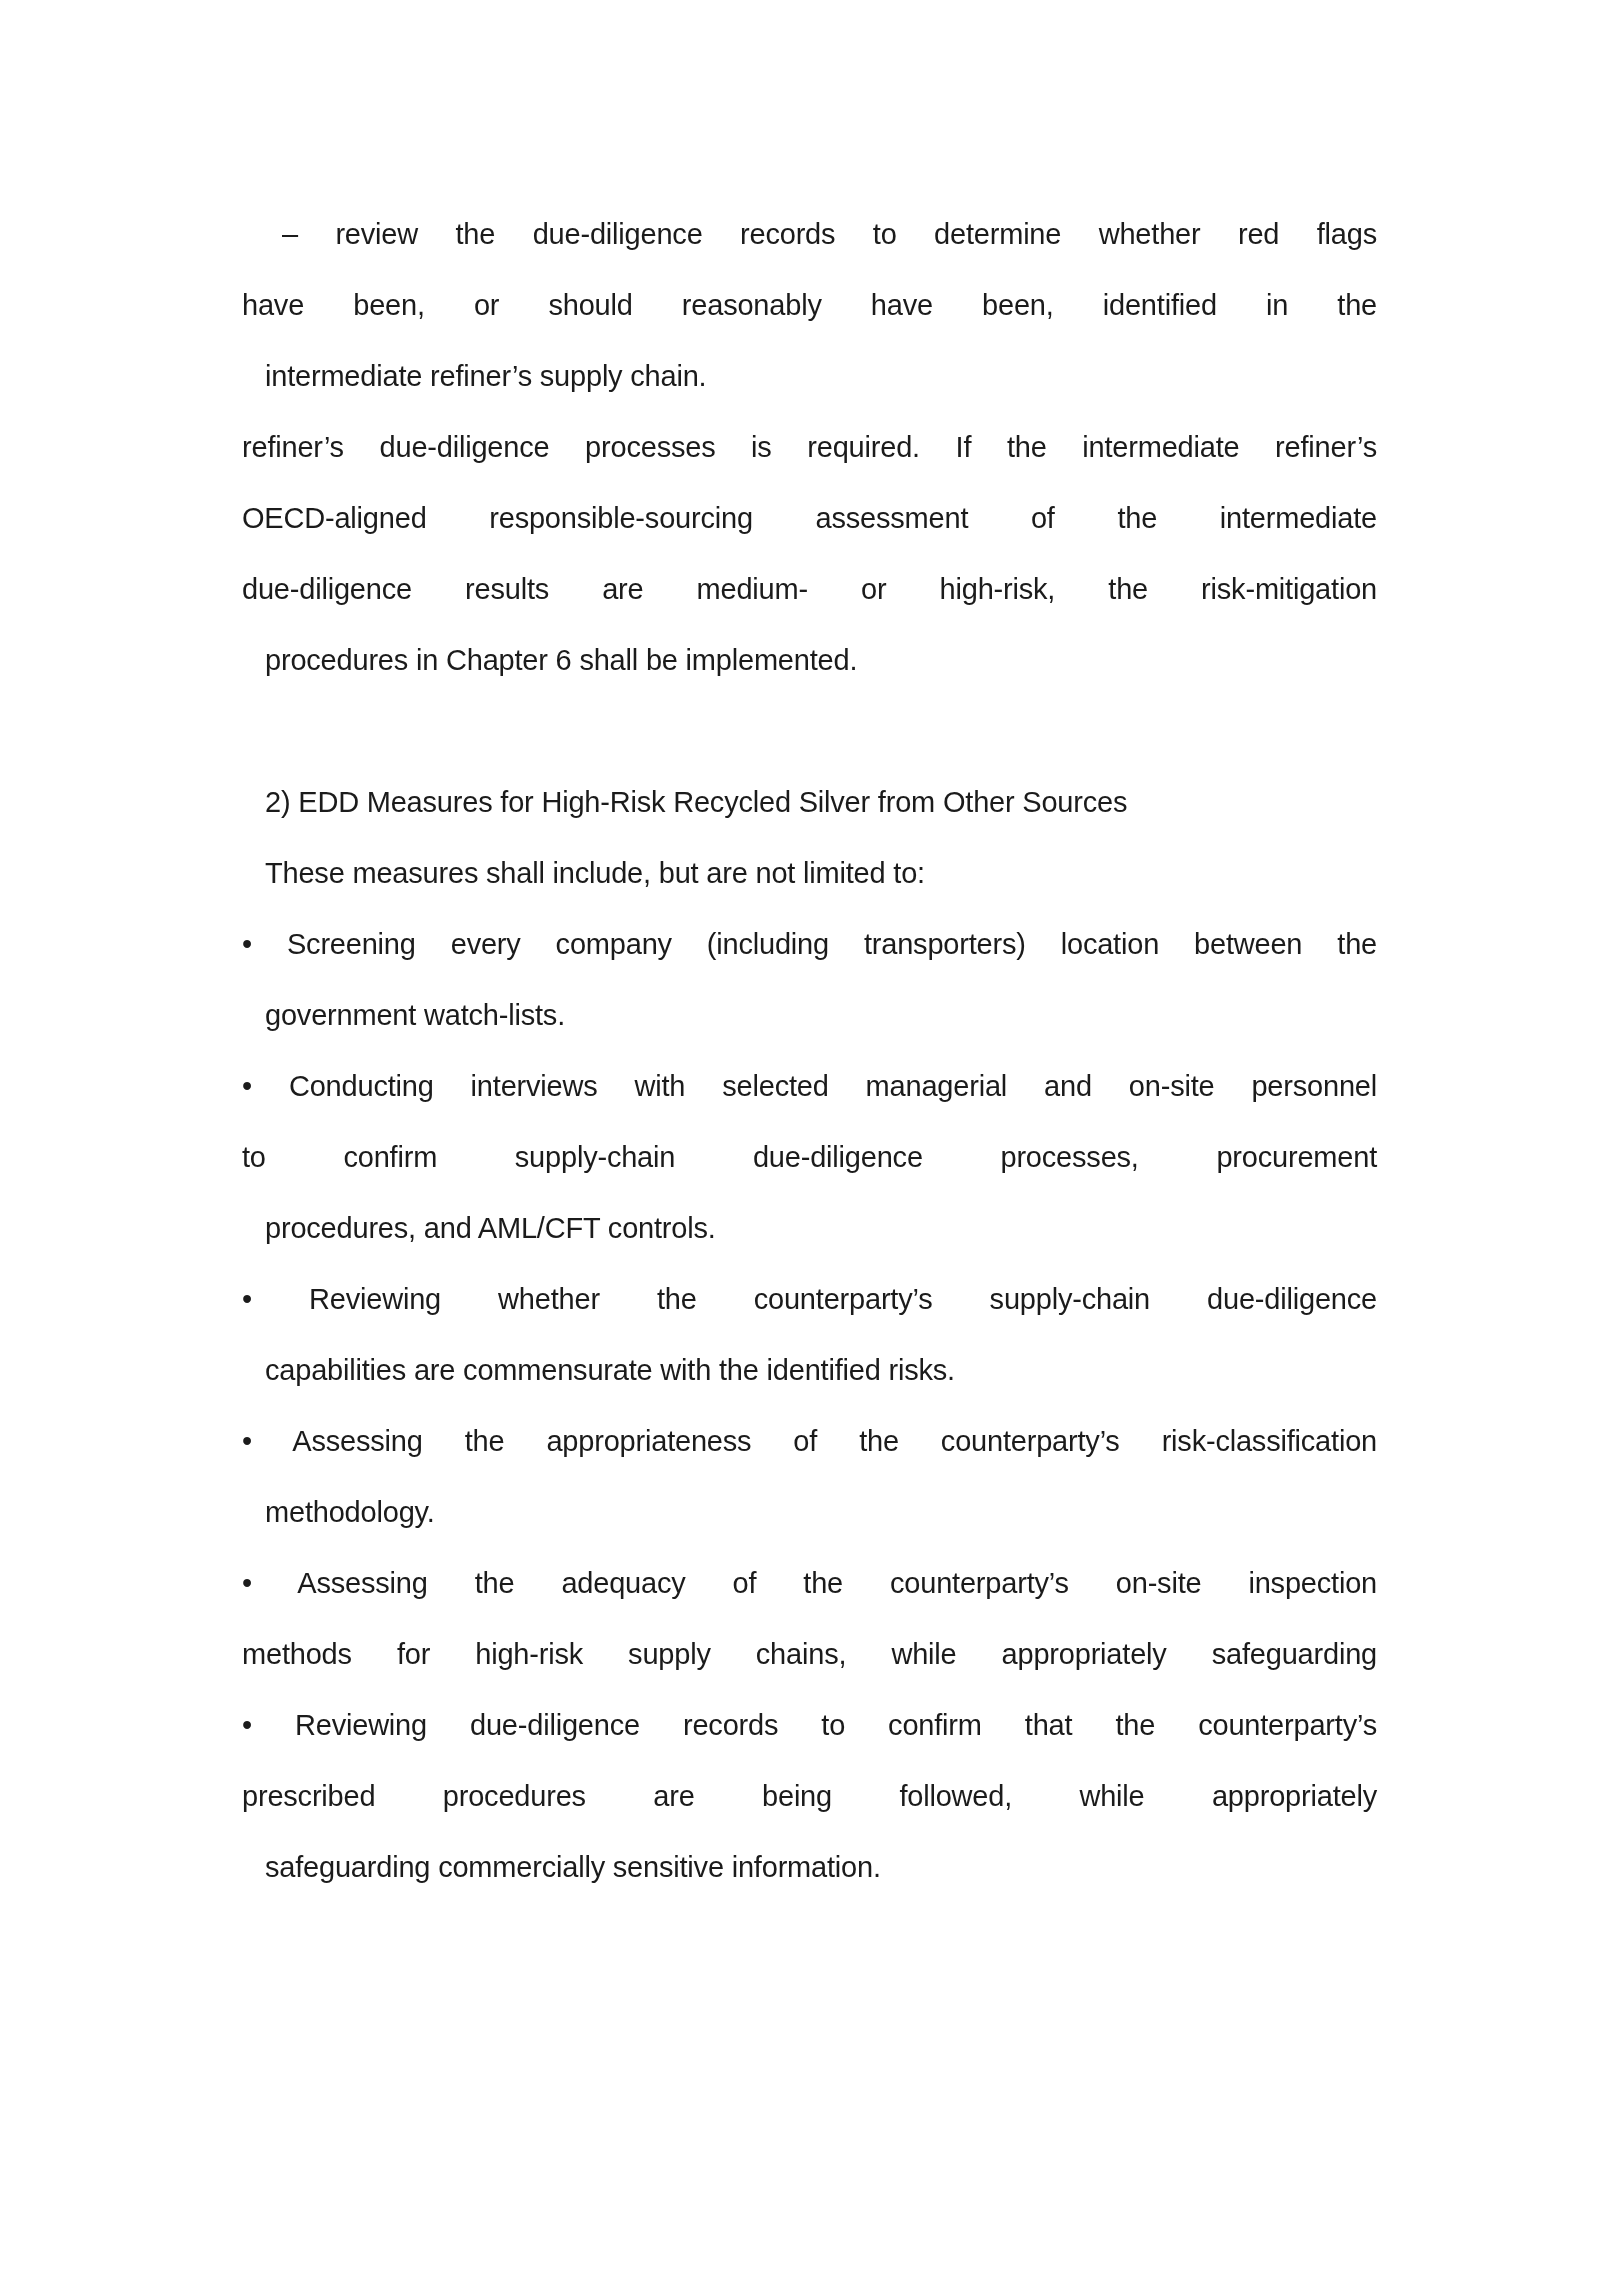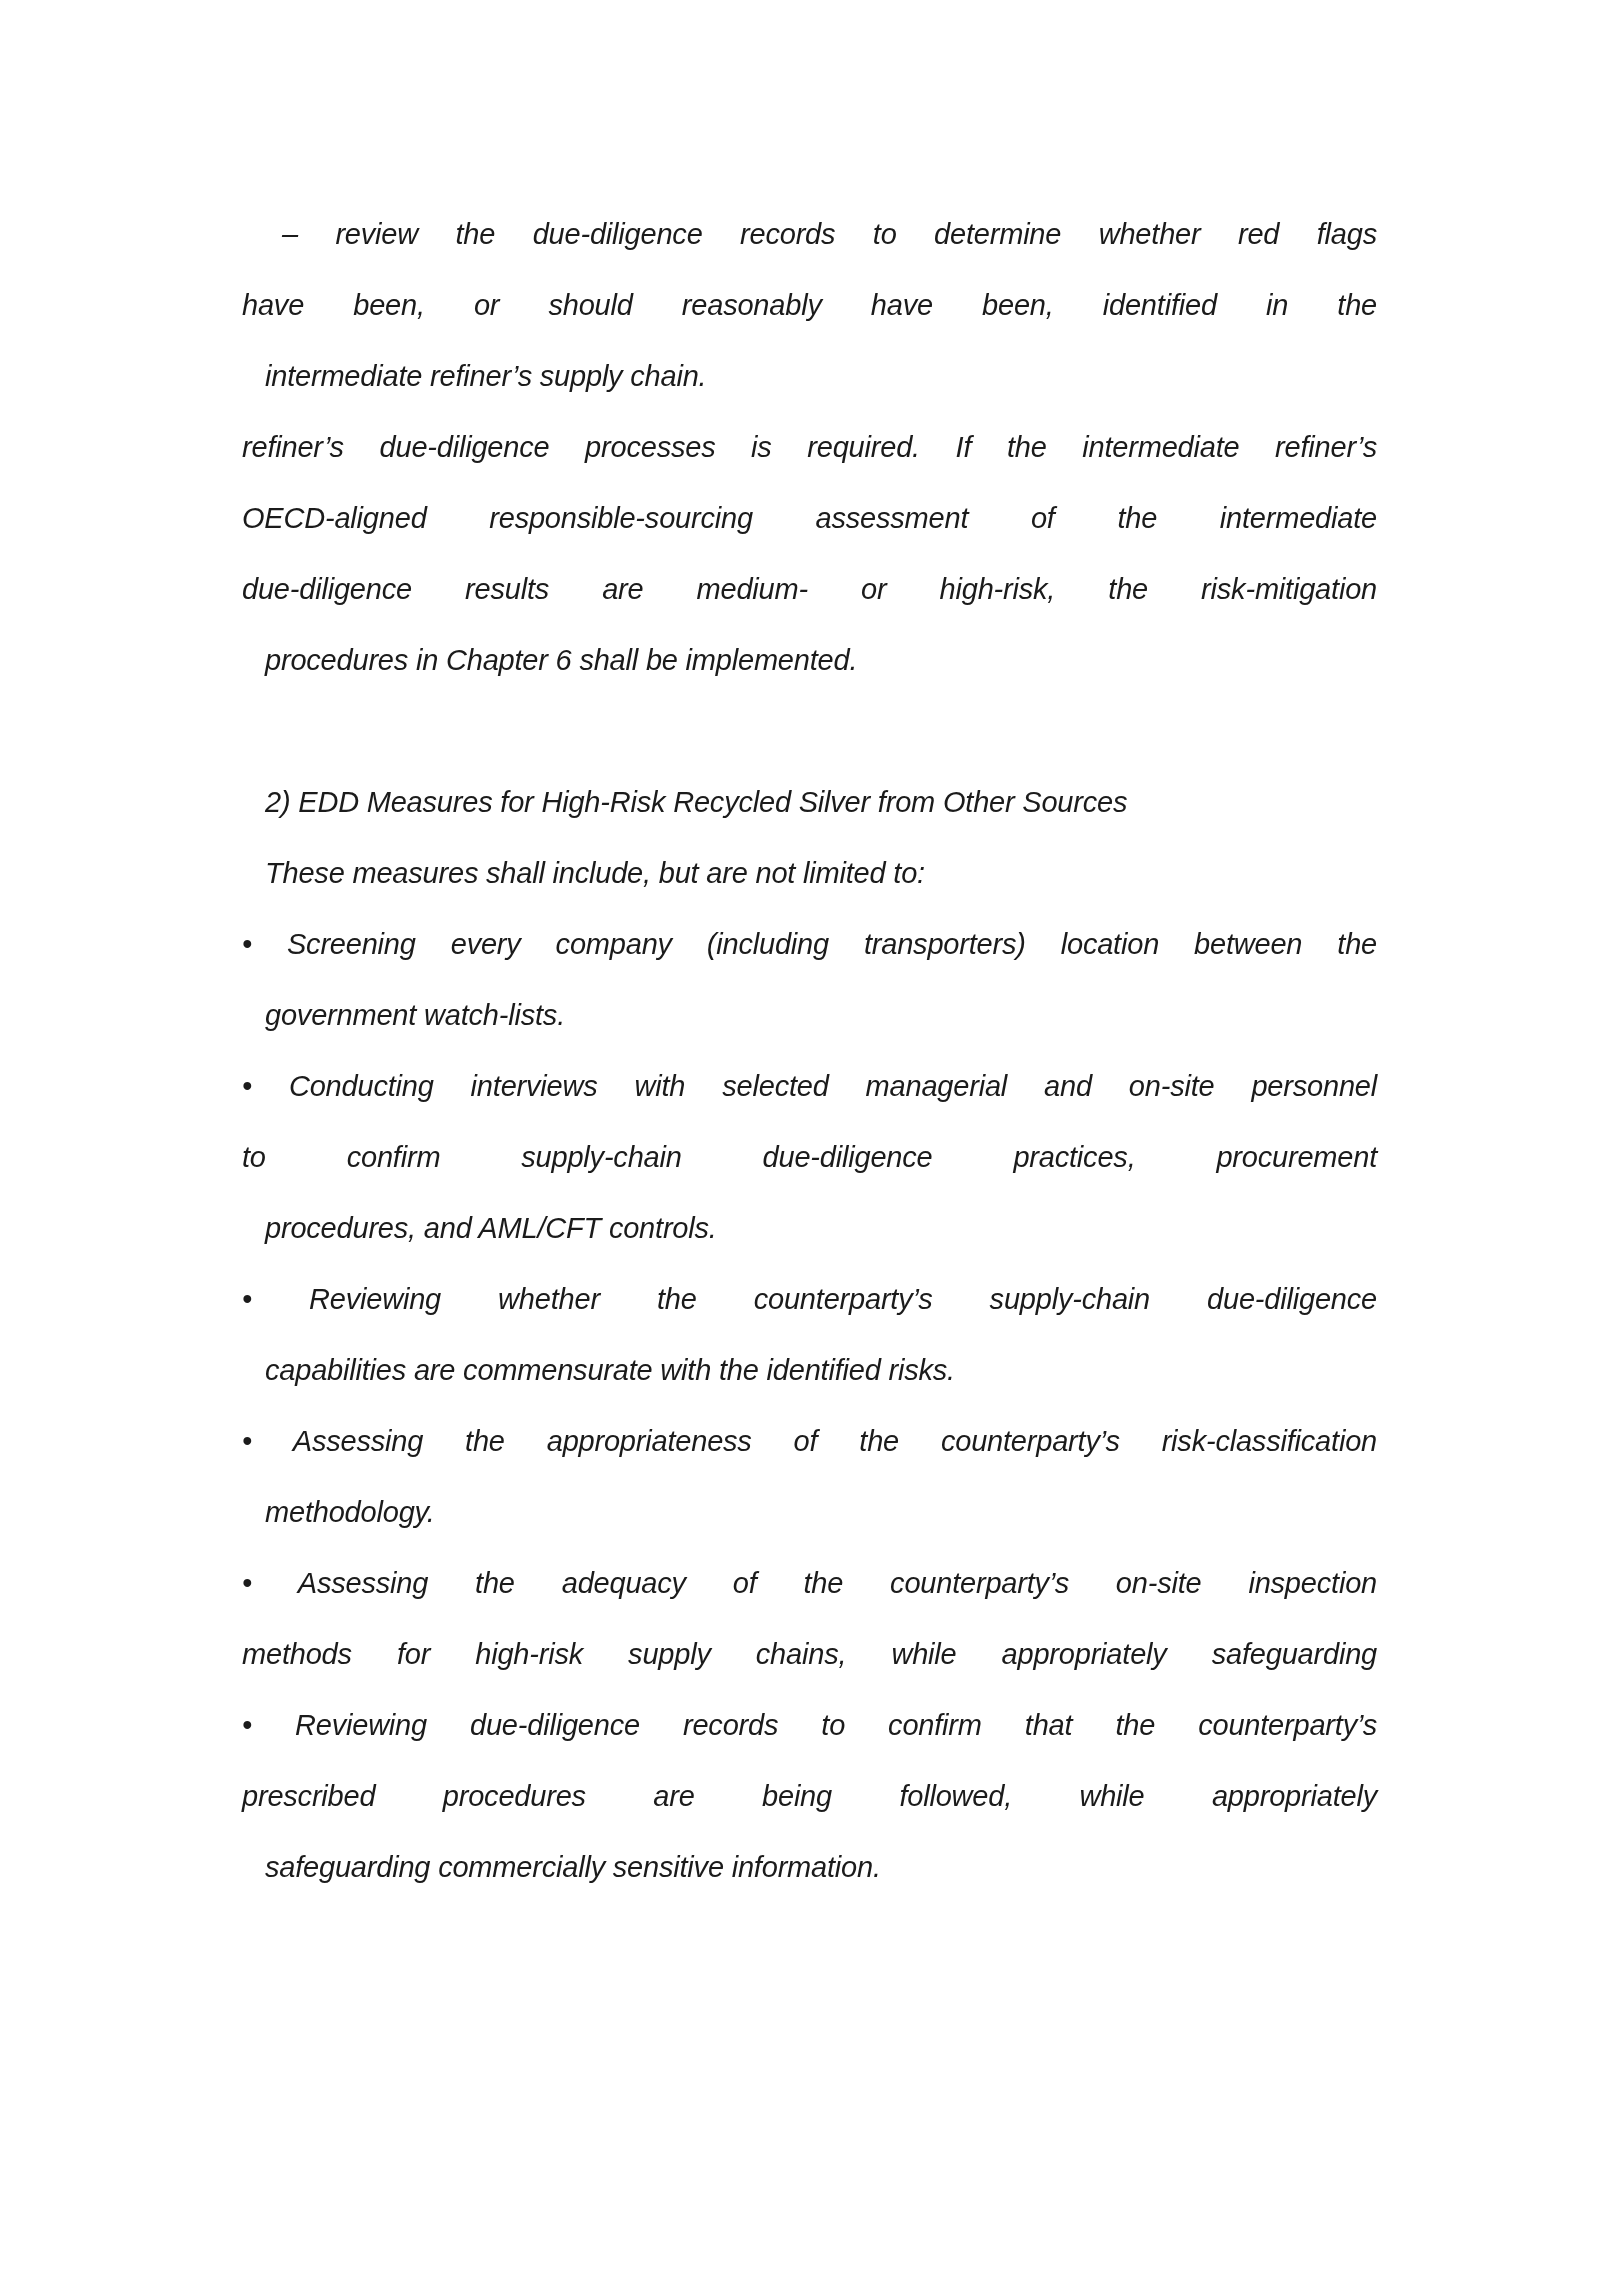--- a/index.html
+++ b/index.html
@@ -6,21 +6,20 @@
     margin: 0;
     padding: 0;
     background: #ffffff;
   }
   .page {
     position: relative;
     width: 1621px;
     height: 2293px;
     background: #ffffff;
     overflow: hidden;
-    font-style: italic;
   }
   .textblock {
     box-sizing: border-box;
     padding: 199px 244px 0 242px;
     width: 100%;
   }
   .para {
     margin: 0;
     padding: 0;
   }
@@ -67,21 +66,21 @@
       </div>
       <div class="para">
         <div class="line lastline">These measures shall include, but are not limited to:</div>
       </div>
       <div class="para">
         <div class="line">• Screening every company (including transporters) location between the</div>
         <div class="line lastline">government watch-lists.</div>
       </div>
       <div class="para">
         <div class="line">• Conducting interviews with selected managerial and on-site personnel</div>
-        <div class="line">to confirm supply-chain due-diligence practices, procurement</div>
+        <div class="line">to confirm supply-chain due-diligence processes, procurement</div>
         <div class="line lastline">procedures, and AML/CFT controls.</div>
       </div>
       <div class="para">
         <div class="line">• Reviewing whether the counterparty’s supply-chain due-diligence</div>
         <div class="line lastline">capabilities are commensurate with the identified risks.</div>
       </div>
       <div class="para">
         <div class="line">• Assessing the appropriateness of the counterparty’s risk-classification</div>
         <div class="line lastline">methodology.</div>
       </div>

